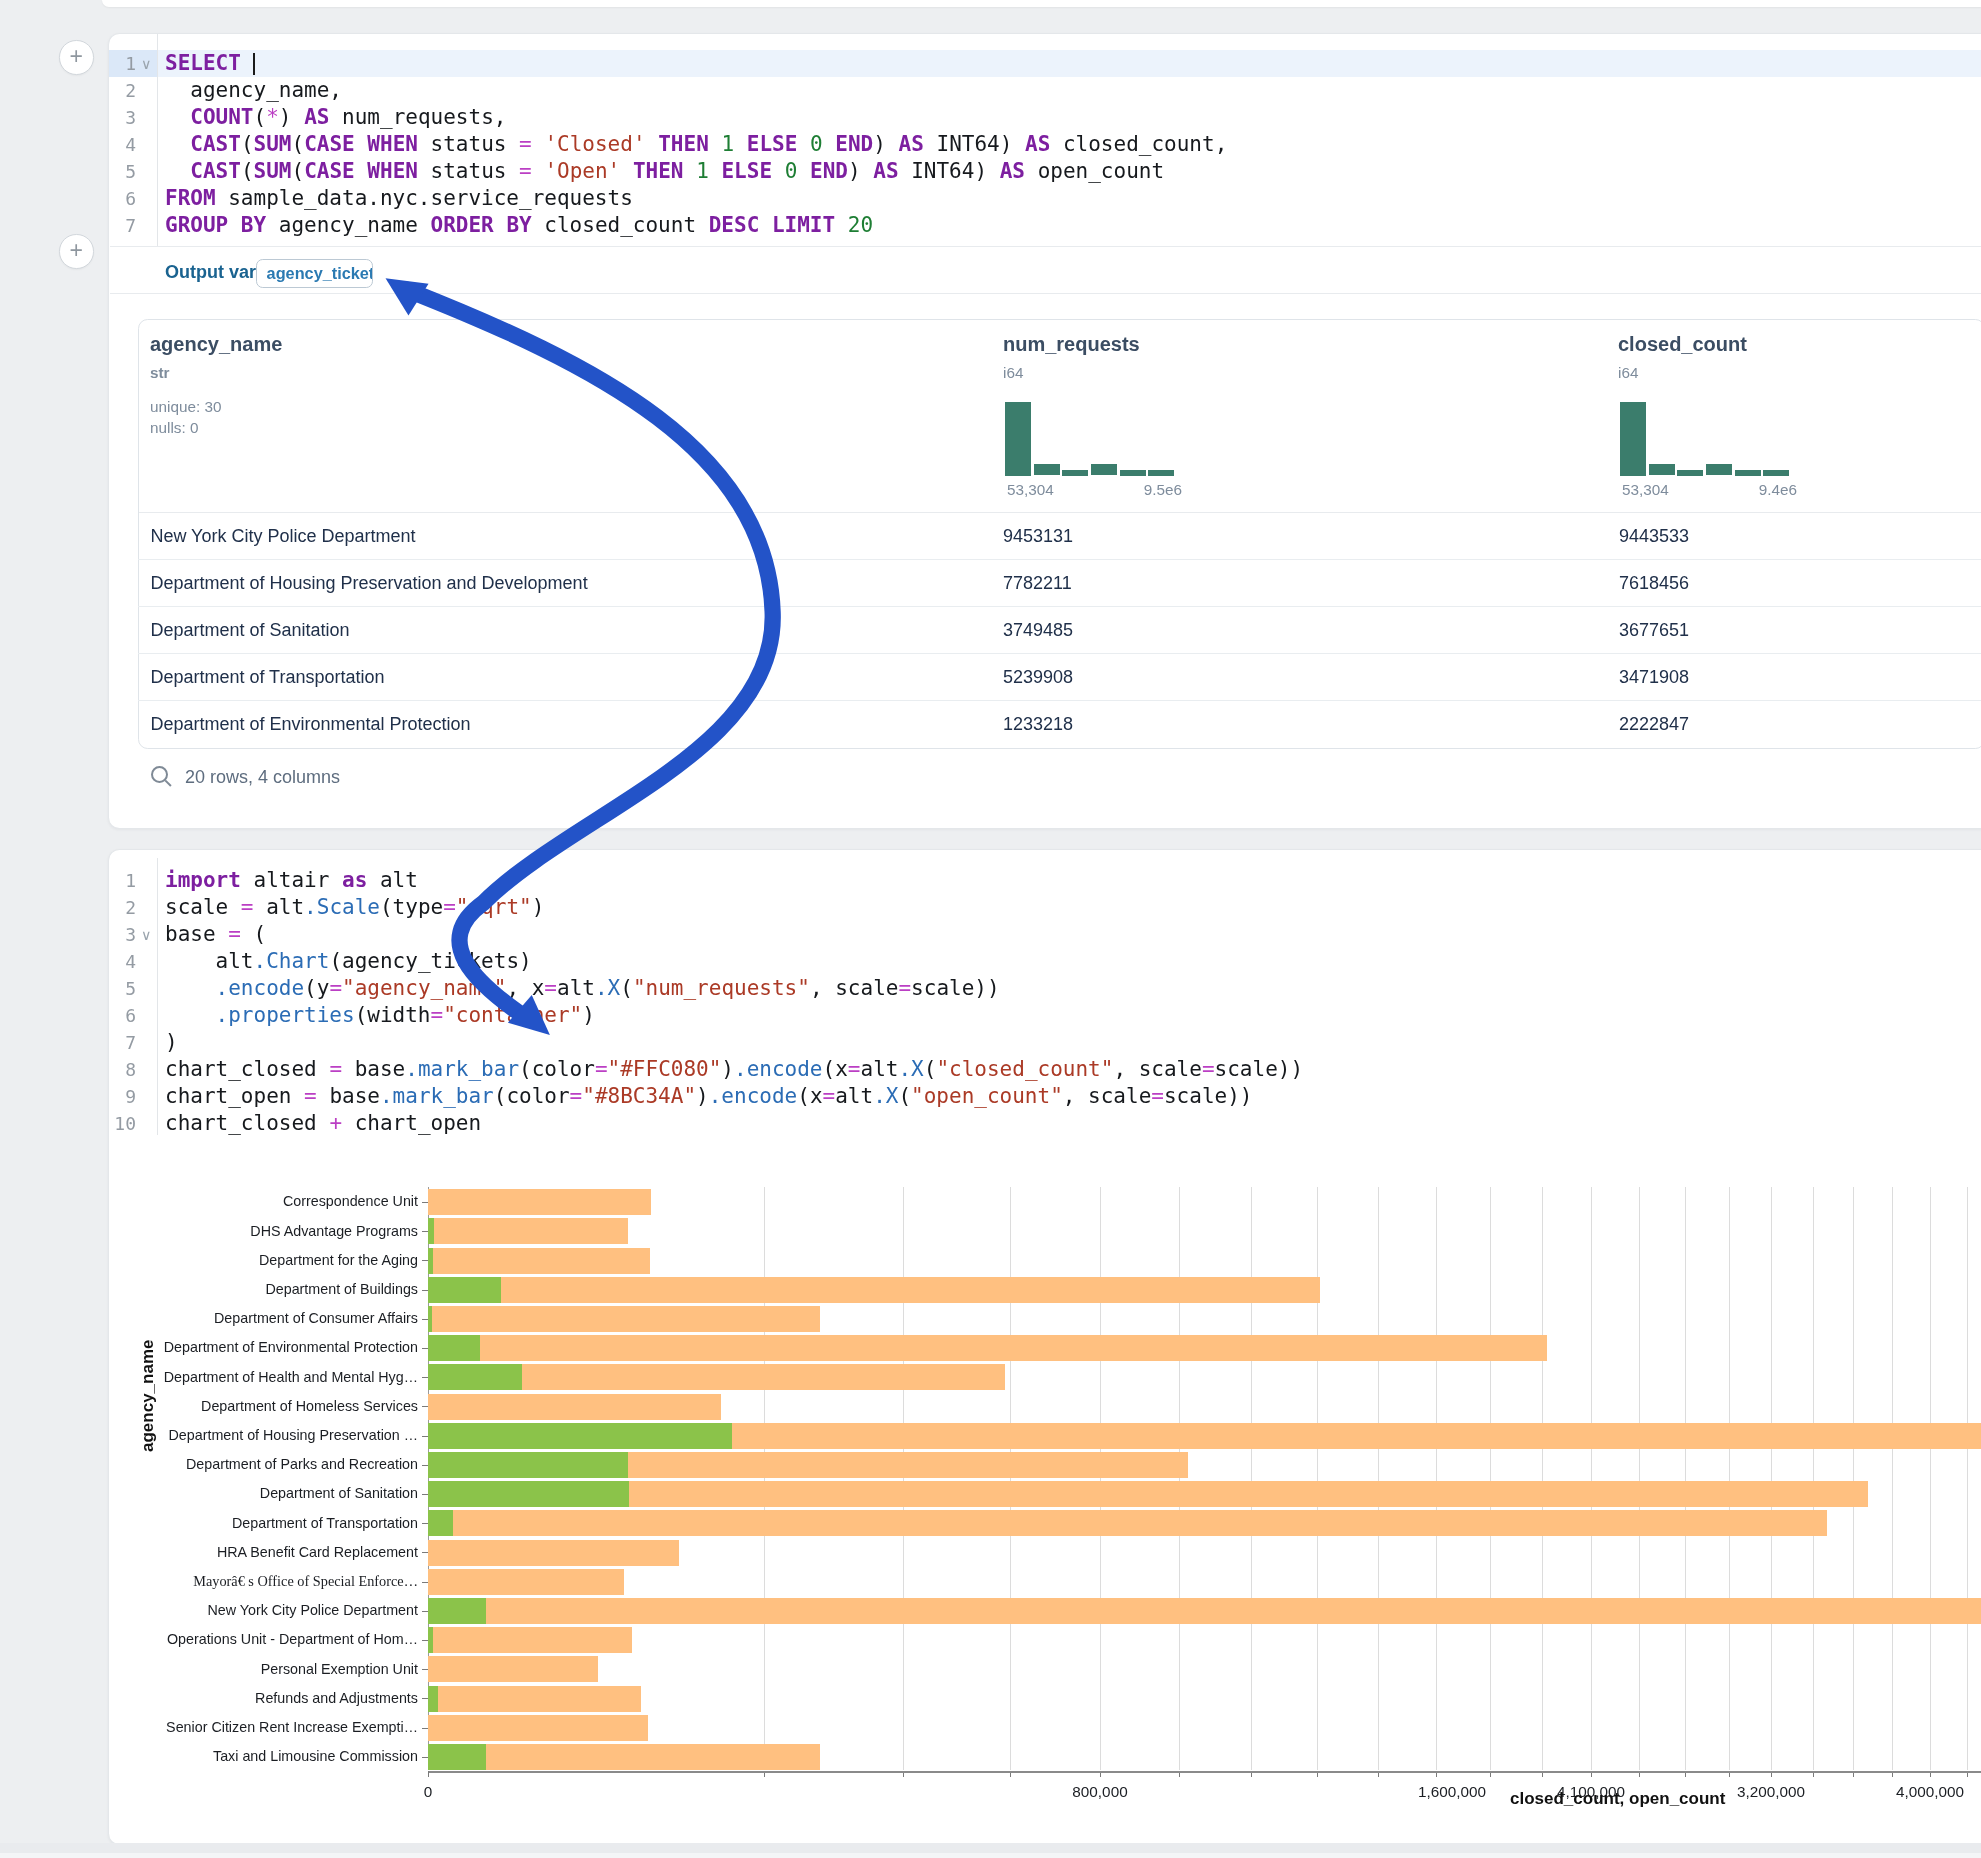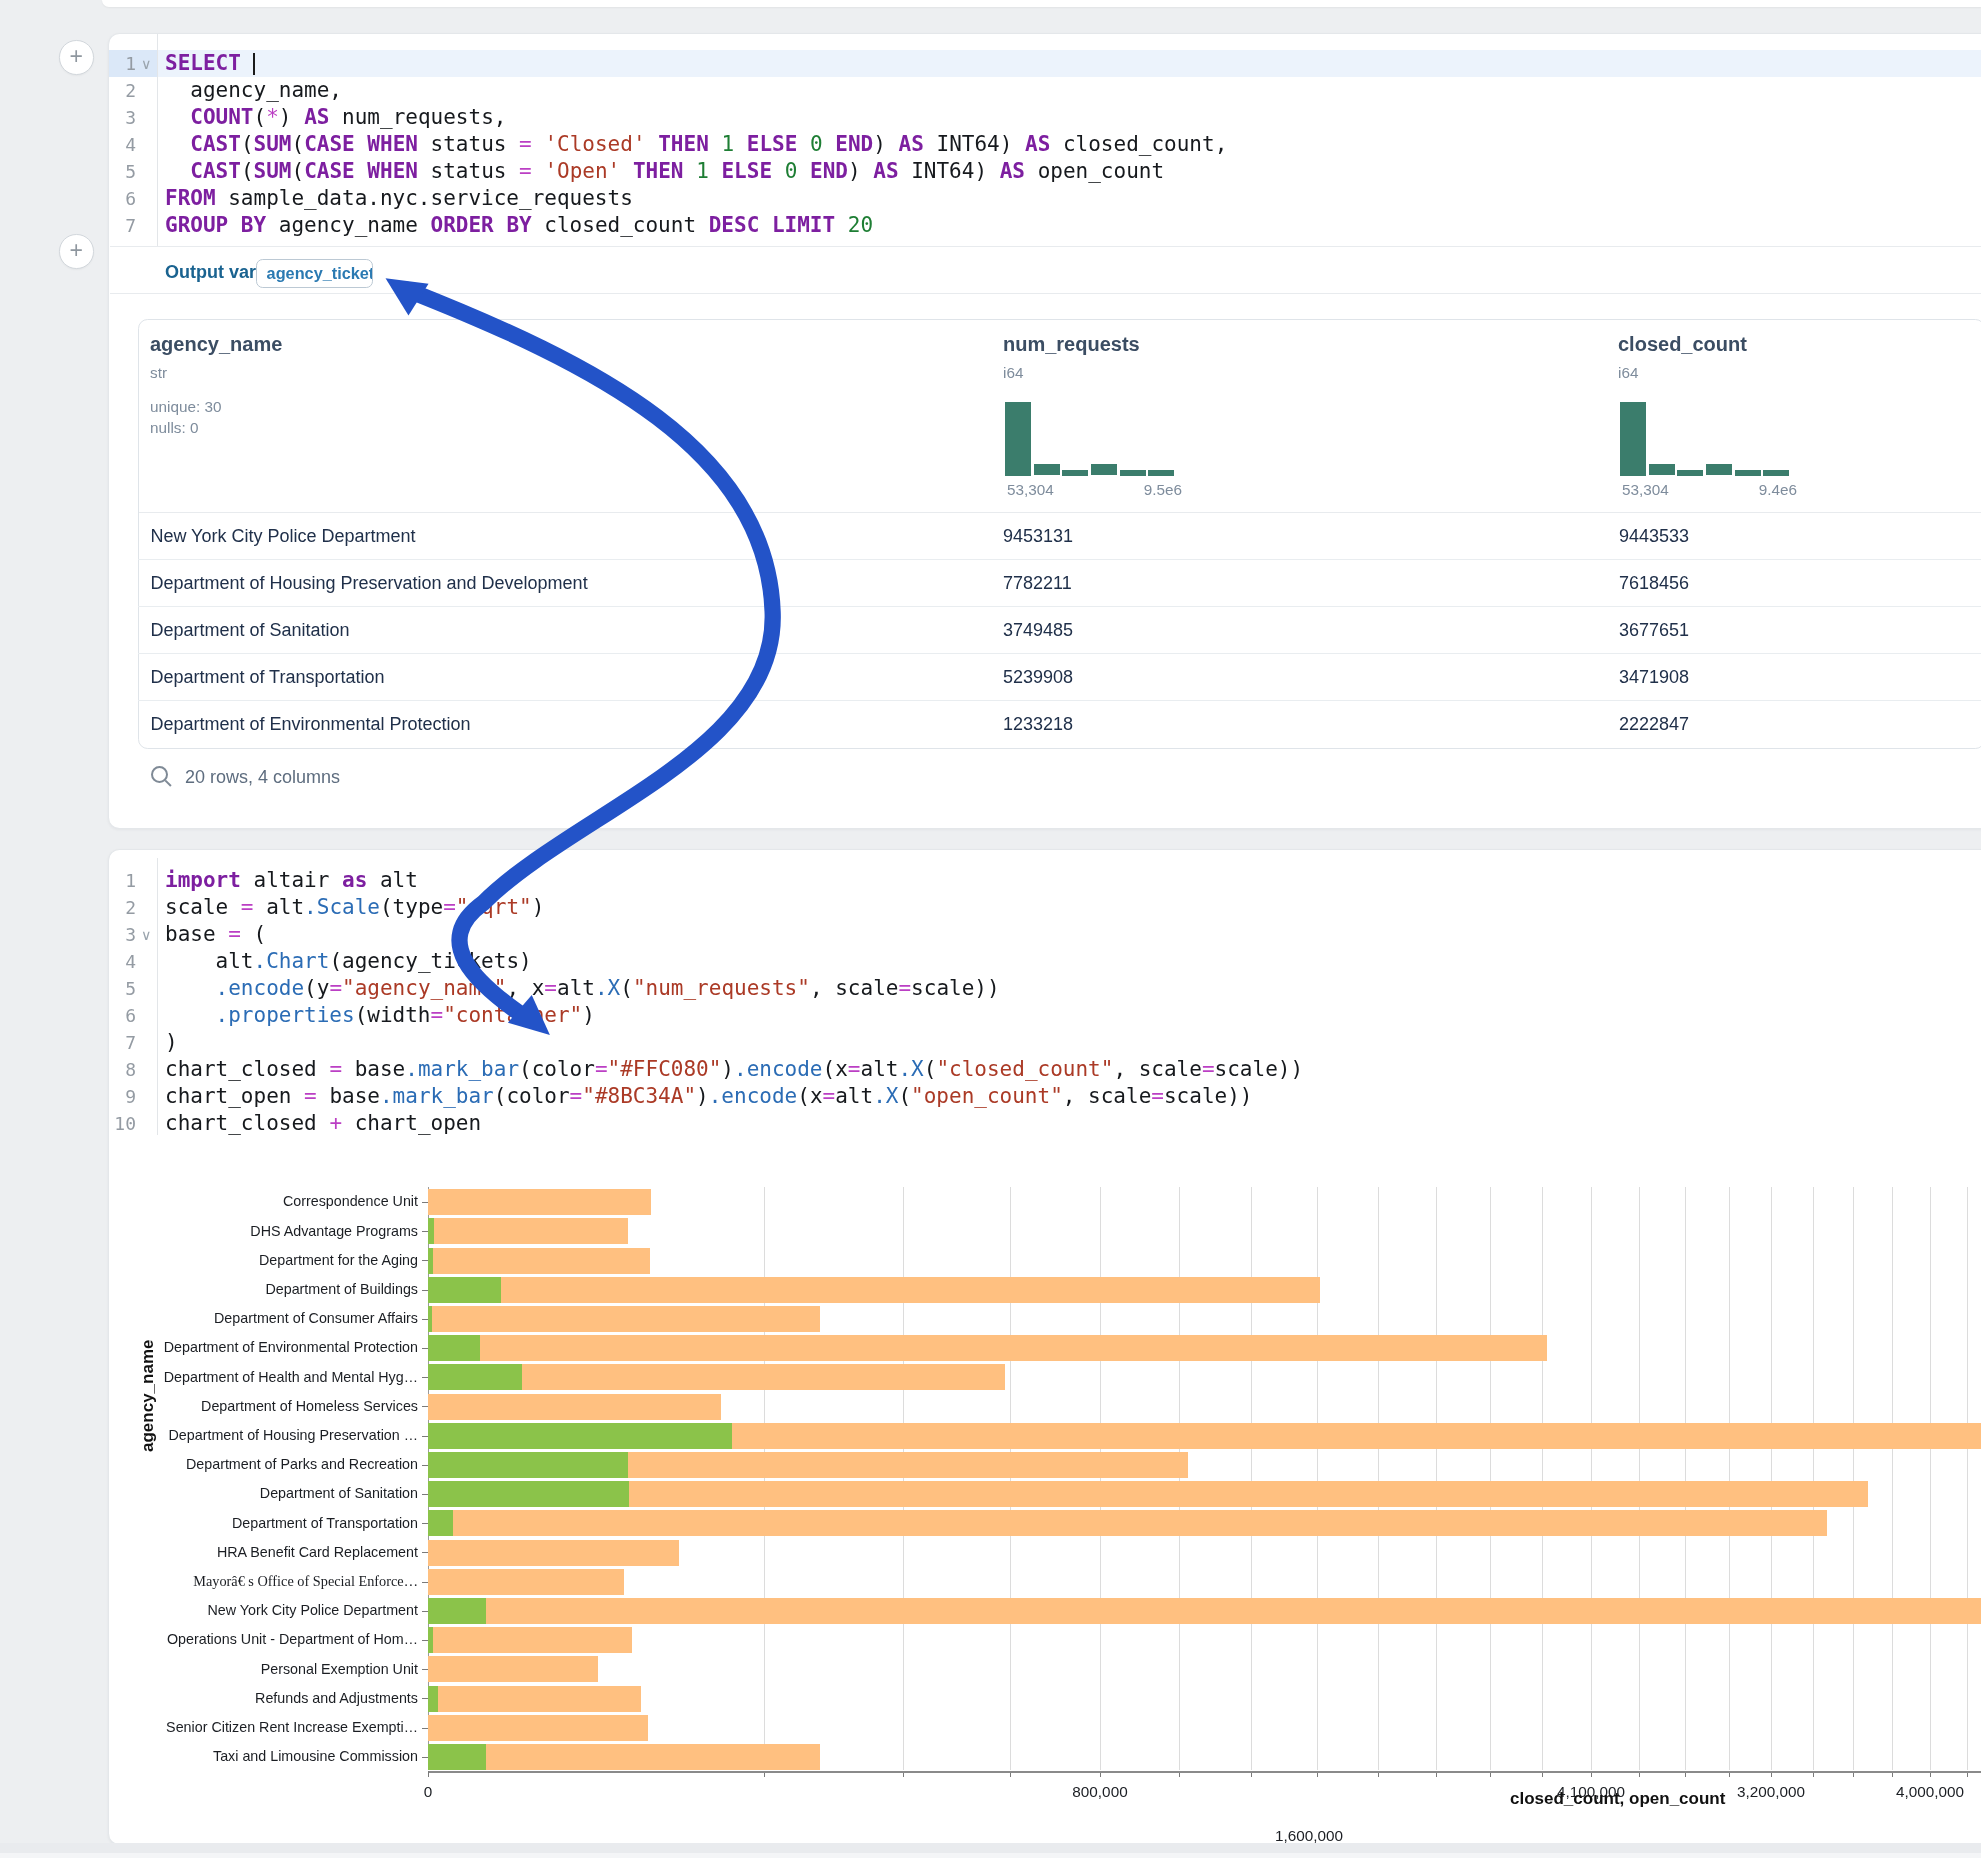--- a/index.html
+++ b/index.html
@@ -83,21 +83,21 @@
 
     <div class="divider" style="left:1.4px;top:212px;width:1871px;"></div>
     <div class="divider" style="left:1.4px;top:259px;width:1871px;"></div>
 
     <div class="abs outvar-label" style="left:56px;top:228px;">Output variable:</div>
     <div class="abs pill" style="left:147px;top:225px;width:105px;height:27px;">agency_tickets</div>
 
     <div class="abs tbl" style="left:29px;top:285px;width:1845px;height:428px;"></div>
 
     <div class="abs col-name" style="left:41px;top:299px;">agency_name</div>
-    <div class="abs col-type" style="left:41px;top:330px;">str</div>
+    <div class="abs col-type" style="left:41px;top:330px;font-weight:bold;">str</div>
     <div class="abs col-stat" style="left:41px;top:364px;">unique: 30</div>
     <div class="abs col-stat" style="left:41px;top:385px;">nulls: 0</div>
 
     <div class="abs col-name" style="left:894px;top:299px;">num_requests</div>
     <div class="abs col-type" style="left:894px;top:330px;">i64</div>
 
     <div class="abs col-name" style="left:1509px;top:299px;">closed_count</div>
     <div class="abs col-type" style="left:1509px;top:330px;">i64</div>
 
     <div id="hist-num" class="abs" style="left:896px;top:368px;width:177px;height:96px;">
@@ -288,21 +288,21 @@
         <div class="ytick" style="left: 313px; top: 878px;"></div>
         <div class="bar" style="left: 319px; top: 865px; width: 220px; background: rgb(255, 192, 128);"></div>
         <div class="ylab" style="right: 1565px; top: 898px;">Taxi and Limousine Commission</div>
         <div class="ytick" style="left: 313px; top: 907px;"></div>
         <div class="bar" style="left: 319px; top: 894px; width: 392px; background: rgb(255, 192, 128);"></div>
         <div class="bar" style="left: 319px; top: 894px; width: 58px; background: rgb(139, 195, 74);"></div>
         <div style="position: absolute; left: 319px; top: 921px; width: 1554px; height: 1.9px; background: rgb(138, 138, 138);"></div>
         <div class="xtick" style="left: 319px; top: 921px;"></div>
         <div class="xticklab" style="left: 319px; top: 933px;">0</div>
         <div class="xticklab" style="left: 991px; top: 933px;">800,000</div>
-        <div class="xticklab" style="left: 1200px; top: 933px; margin-top: 44px;">1,600,000</div>
+        <div class="xticklab" style="left: 1343px; top: 933px;">1,600,000</div>
         <div class="xticklab" style="left: 1482px; top: 933px;">4,100,000</div>
         <div class="xticklab" style="left: 1662px; top: 933px;">3,200,000</div>
         <div class="xticklab" style="left: 1821px; top: 933px;">4,000,000</div>
       </div>
     <div class="abs axis-title" style="left:29px;top:602px;transform:rotate(-90deg);transform-origin:left top;">agency_name</div>
     <div class="abs axis-title" style="left:1401px;top:939px;">closed_count, open_count</div>
   </div>
 
   <div class="abs" style="left:0;top:1843px;width:1982px;height:9.6px;background:#e9ebee;"></div>
   <div class="abs" style="left:0;top:1853px;width:1982px;height:5.7px;background:#f4f5f7;"></div>

